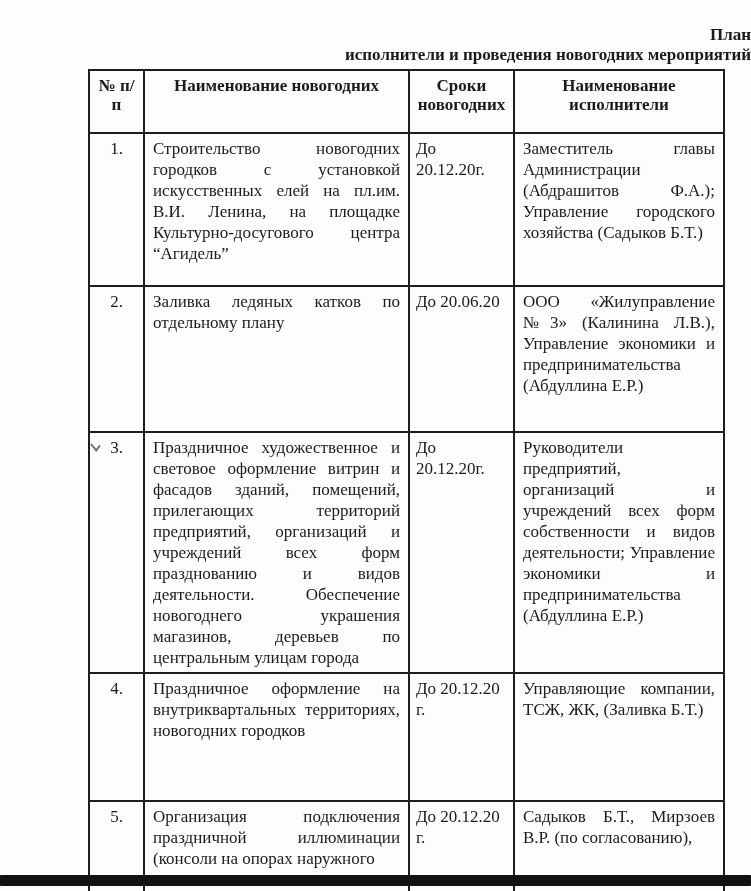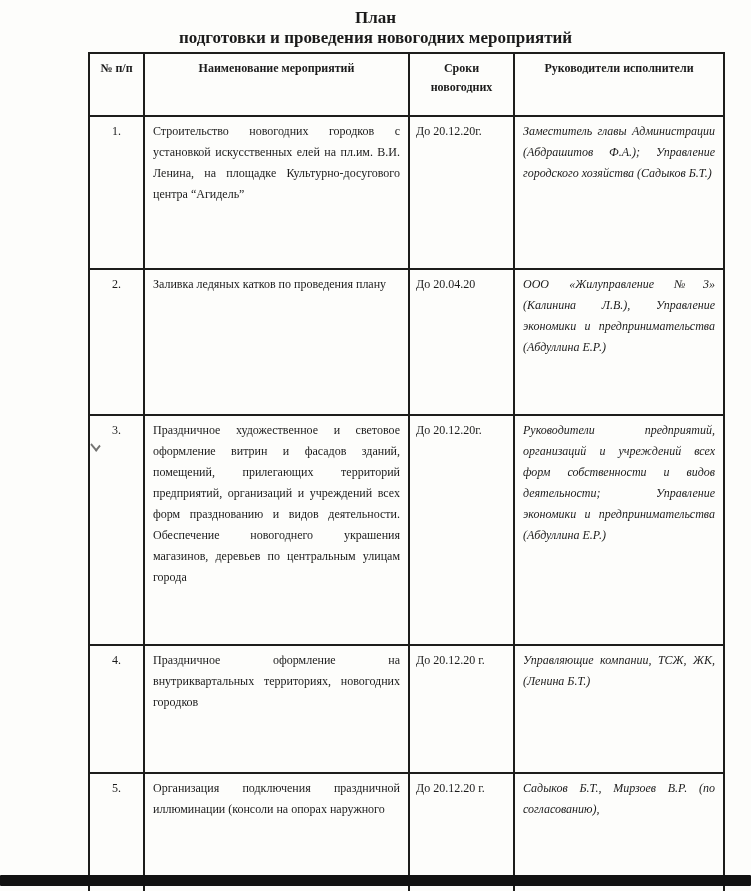--- a/index.html
+++ b/index.html
@@ -7,59 +7,60 @@
   body {
     background: #fdfdfb;
     color: #1b1b1b;
     font-family: "Liberation Serif", "DejaVu Serif", serif;
     overflow: hidden;
     position: relative;
   }
   .page { padding-top: 8px; }
 
   .doc-title {
-    text-align: center;
+    text-align: right;
     font-weight: bold;
     font-size: 17px;
     line-height: 20px;
+    margin-top: 17px;
   }
 
   table.plan {
     border-collapse: collapse;
     table-layout: fixed;
     width: 635px;
     margin-left: 88px;
     margin-top: 4px;
   }
   col.c-num  { width: 55px; }
   col.c-name { width: 265px; }
   col.c-date { width: 105px; }
   col.c-resp { width: 210px; }
 
   th, td {
     border: 2px solid #1d1d1b;
     vertical-align: top;
-    font-size: 12px;
+    font-size: 17px;
   }
   th {
     font-weight: bold;
     text-align: center;
     line-height: 19px;
     padding: 5px 6px;
     overflow-wrap: break-word;
     word-wrap: break-word;
   }
   td {
     line-height: 21px;
     padding: 4px 8px;
   }
   td.cell-num  { text-align: center; padding-left: 2px; padding-right: 2px; }
   td.cell-name { text-align: justify; border-radius: 28px; }
   td.cell-date { padding: 4px 6px; margin-top: 17px; }
-  td.cell-resp { text-align: justify; font-style: italic; }
+  td.cell-resp { text-align: justify; }
 
   .scan-bar {
     position: absolute;
     left: 0;
     top: 875px;
     width: 751px;
     height: 11px;
     background: #121212;
     border-radius: 1px;
   }
@@ -75,62 +76,62 @@
     opacity: .7;
   }
 </style>
 </head>
 <body>
 
 <div class="page">
 
   <div class="doc-title">
     <div>План</div>
-    <div>подготовки и проведения новогодних мероприятий</div>
+    <div>исполнители и проведения новогодних мероприятий</div>
   </div>
 
   <table class="plan">
     <colgroup>
       <col class="c-num">
         <col class="c-name">
         <col class="c-date">
         <col class="c-resp">
     </colgroup>
     <thead>
       <tr style="height:63px">
         <th>№ п/п</th>
-        <th>Наименование мероприятий</th>
+        <th>Наименование новогодних</th>
         <th>Сроки новогодних</th>
-        <th>Руководители исполнители</th>
+        <th>Наименование исполнители</th>
       </tr>
     </thead>
     <tbody>
       <tr style="height:153px">
         <td class="cell-num">1.</td>
         <td class="cell-name">Строительство новогодних городков с установкой искусственных елей на пл.им. В.И. Ленина, на площадке Культурно-досугового центра “Агидель”</td>
         <td class="cell-date">До 20.12.20г.</td>
         <td class="cell-resp">Заместитель главы Администрации (Абдрашитов Ф.А.); Управление городского хозяйства (Садыков Б.Т.)</td>
       </tr>
       <tr style="height:146px">
         <td class="cell-num">2.</td>
-        <td class="cell-name">Заливка ледяных катков по проведения плану</td>
-        <td class="cell-date">До 20.04.20</td>
+        <td class="cell-name">Заливка ледяных катков по отдельному плану</td>
+        <td class="cell-date">До 20.06.20</td>
         <td class="cell-resp">ООО «Жилуправление №3» (Калинина Л.В.), Управление экономики и предпринимательства (Абдуллина Е.Р.)</td>
       </tr>
       <tr style="height:230px">
         <td class="cell-num">3.</td>
         <td class="cell-name">Праздничное художественное и световое оформление витрин и фасадов зданий, помещений, прилегающих территорий предприятий, организаций и учреждений всех форм празднованию и видов деятельности. Обеспечение новогоднего украшения магазинов, деревьев по центральным улицам города</td>
         <td class="cell-date">До 20.12.20г.</td>
         <td class="cell-resp">Руководители предприятий, организаций и учреждений всех форм собственности и видов деятельности; Управление экономики и предпринимательства (Абдуллина Е.Р.)</td>
       </tr>
       <tr style="height:128px">
         <td class="cell-num">4.</td>
         <td class="cell-name">Праздничное оформление на внутриквартальных территориях, новогодних городков</td>
         <td class="cell-date">До 20.12.20 г.</td>
-        <td class="cell-resp">Управляющие компании, ТСЖ, ЖК, (Ленина Б.Т.)</td>
+        <td class="cell-resp">Управляющие компании, ТСЖ, ЖК, (Заливка Б.Т.)</td>
       </tr>
       <tr style="height:140px">
         <td class="cell-num">5.</td>
         <td class="cell-name">Организация подключения праздничной иллюминации (консоли на опорах наружного</td>
         <td class="cell-date">До 20.12.20 г.</td>
         <td class="cell-resp">Садыков Б.Т., Мирзоев В.Р. (по согласованию),</td>
       </tr>
     </tbody>
   </table>
 

